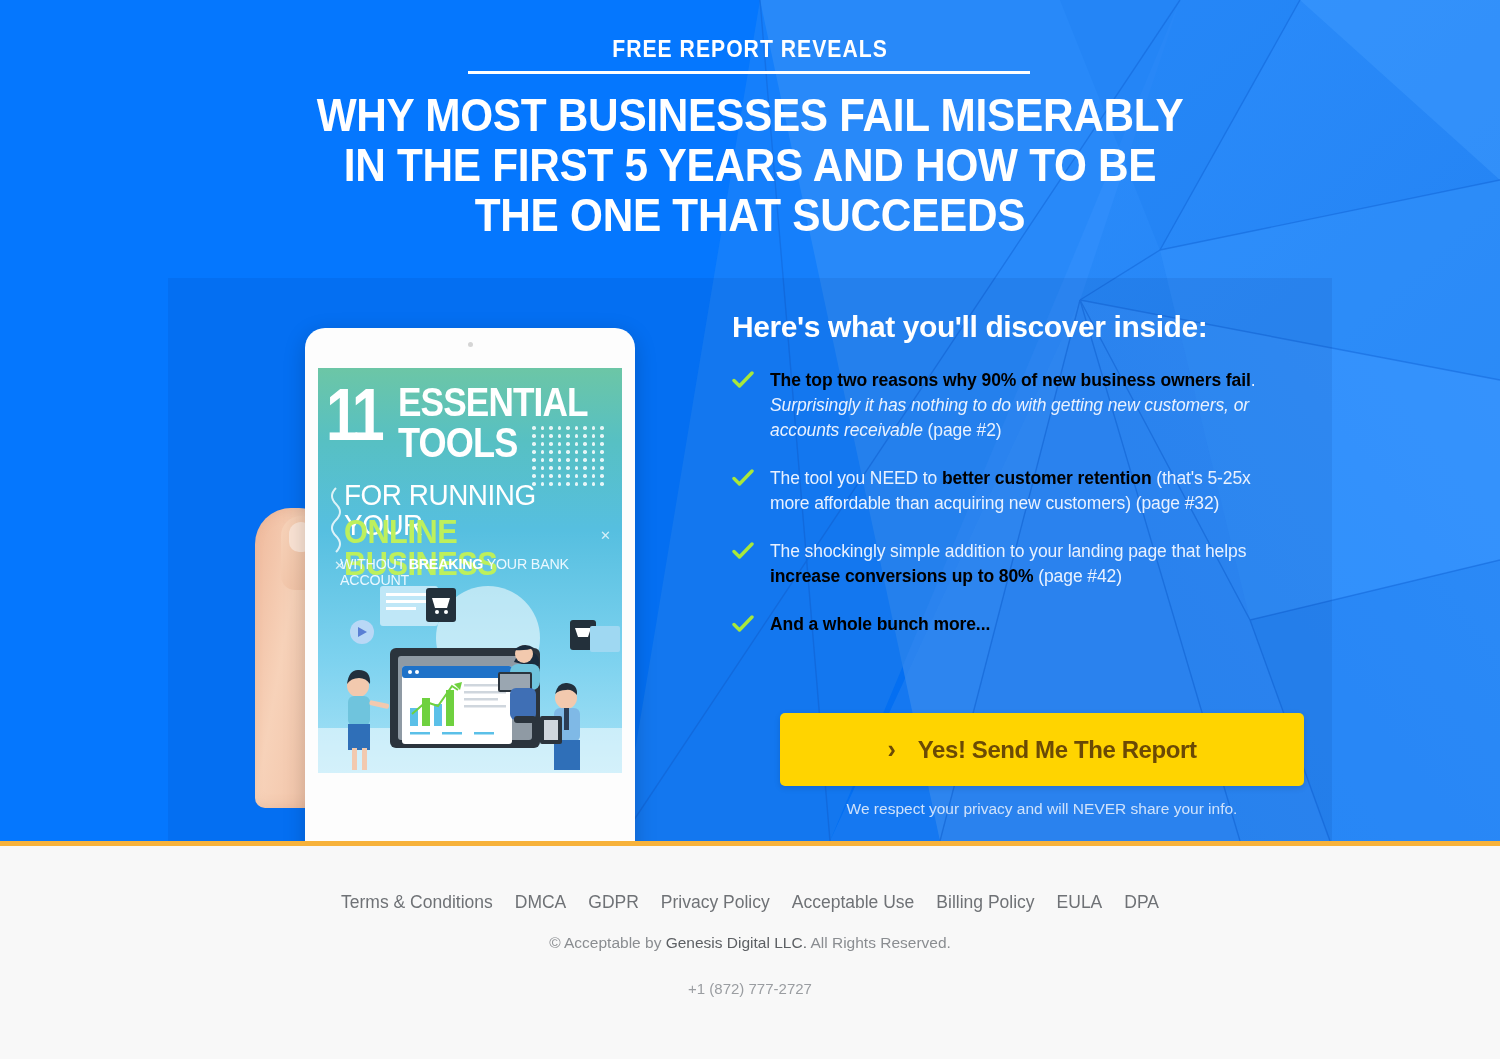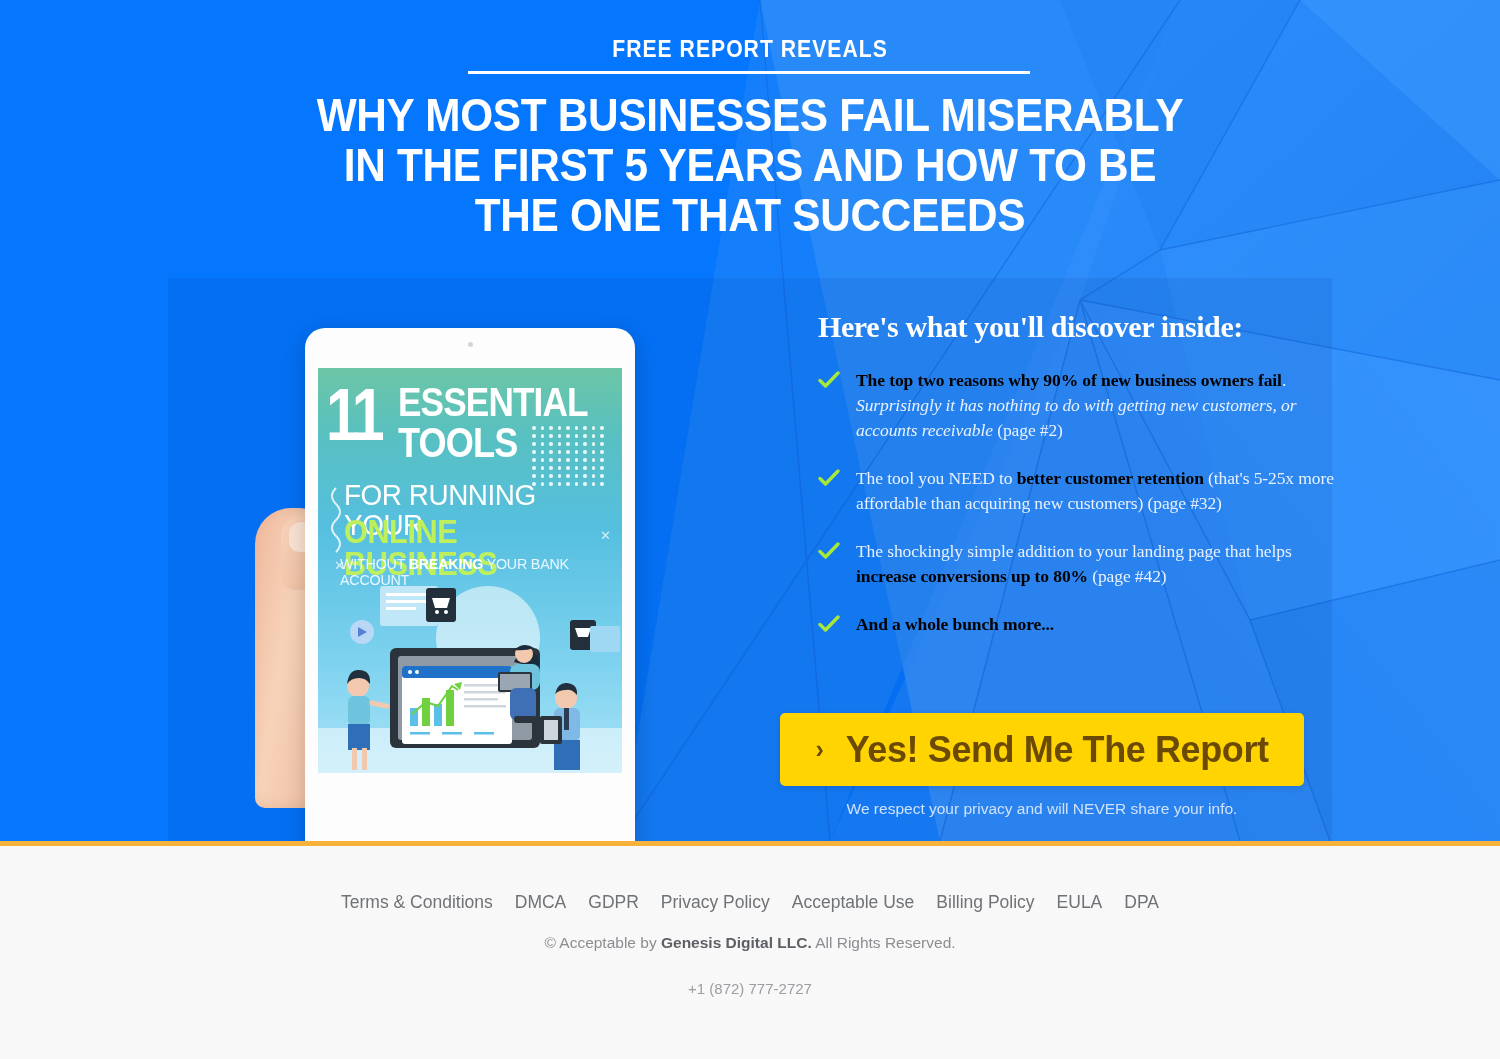--- a/index.html
+++ b/index.html
@@ -133,21 +133,21 @@
   }
   .thumb-l { left: 26px; }
   .thumb-r { left: 6px; }
   .nail {
     position: absolute; top: 6px; left: 50%; margin-left: -12px;
     width: 24px; height: 30px; border-radius: 12px 12px 10px 10px;
     background: #fae3d4;
   }
 
   
-  .content { position: absolute; left: 818px; top: 310px; width: 530px; font-family: Liberation Serif, serif; }
+  .content { position: absolute; left: 732px; top: 310px; width: 530px; }
   .discover-title {
     color: #ffffff; font-size: 30px; font-weight: bold; letter-spacing: -0.4px;
     margin-bottom: 24px;
   }
   .bullets { list-style: none; }
   .bullet { position: relative; padding-left: 38px; margin-bottom: 23px; }
   .bullet:last-child { margin-bottom: 0; }
   .check { position: absolute; left: 0; top: 3px; width: 22px; height: 18px; }
   .bullet-text {
     color: #e8f1ff; font-size: 17.5px; line-height: 25px; letter-spacing: -0.1px;
@@ -156,21 +156,21 @@
   .bullet-text i { font-style: italic; }
 
   .cta {
     position: absolute; left: 780px; top: 713px; width: 524px; height: 73px;
     background: #ffd400; border: none; border-radius: 5px;
     display: flex; align-items: center; justify-content: center; gap: 22px;
     cursor: pointer; box-shadow: 0 2px 6px rgba(0,0,0,0.12);
   }
   .cta-chevron { color: #6b4a05; font-size: 25px; font-weight: bold; line-height: 1; }
   .cta-label {
-    color: #6b4a05; font-size: 36px; font-weight: bold; letter-spacing: -0.4px;
+    color: #6b4a05; font-size: 24px; font-weight: bold; letter-spacing: -0.4px;
   }
   .privacy {
     position: absolute; left: 780px; top: 800px; width: 524px;
     text-align: center; color: #cfe2fb; font-size: 15.5px;
   }
 
   
   .divider {
     position: absolute; left: 0; top: 841px; width: 1500px; height: 5px;
     background: #f7b23b;
@@ -184,21 +184,21 @@
     text-align: center; font-size: 0;
   }
   .flink {
     display: inline-block; color: #6f7276; font-size: 17.5px;
     text-decoration: none; margin: 0 11px; cursor: pointer;
   }
   .fcopy {
     position: absolute; left: 0; top: 88px; width: 1500px;
     text-align: center; color: #8a8d91; font-size: 15.5px;
   }
-  .fcopy b { color: #5d6064; font-weight: bold; text-align: right; }
+  .fcopy b { color: #5d6064; font-weight: normal; text-align: right; }
   .faddr {
     position: absolute; left: 0; top: 130px; width: 1500px;
     text-align: center; color: #9a9da1; font-size: 15px; line-height: 26px;
   }
 </style>
 </head>
 <body>
 
 <div class="page">
 

